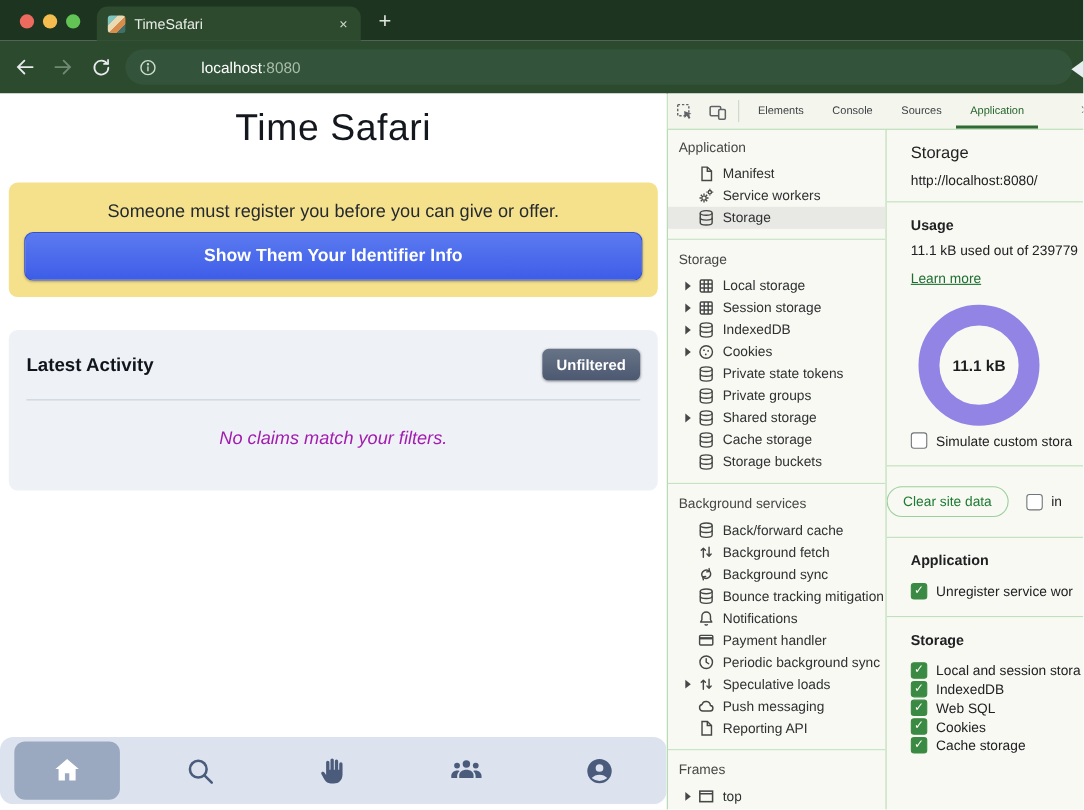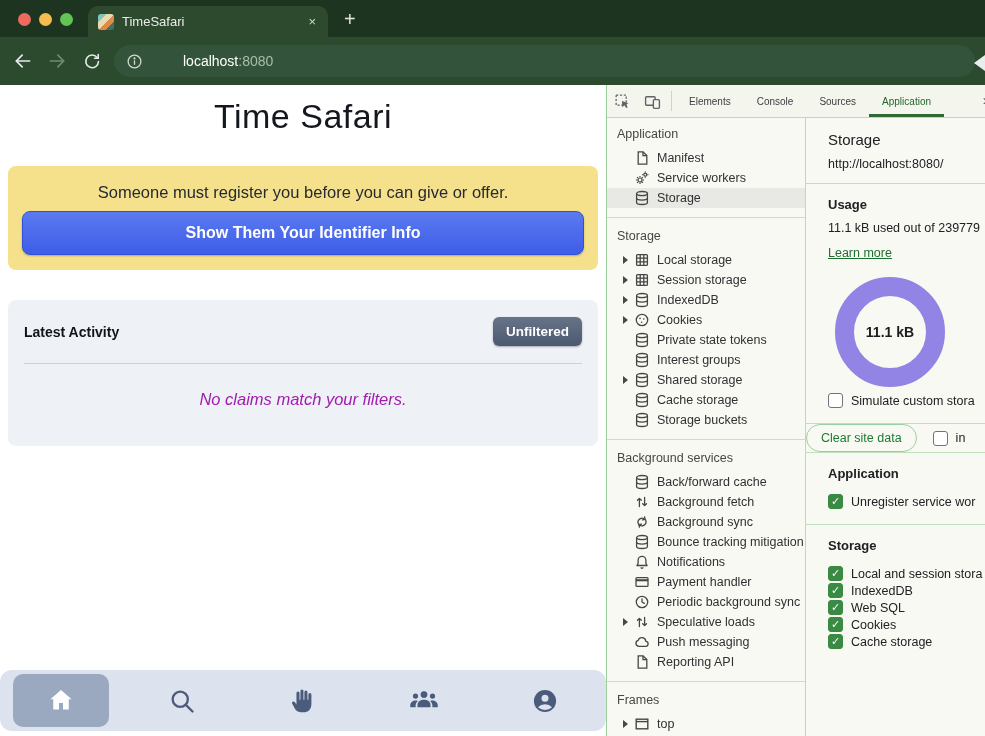--- a/index.html
+++ b/index.html
@@ -34,21 +34,21 @@
   .page-title { text-align:center; font-size:34px; color:#14181e; margin-top:12px; font-weight:400; letter-spacing:0.5px; }
 
   .alert { margin:30px 8px 0 8px; background:#f5e18c; border-radius:8px; padding:17px 14px 15px 14px; }
   .alert-msg { text-align:center; font-size:16.5px; color:#252a31; }
   .alert-btn { display:block; width:100%; margin-top:9px; height:44px; border:1px solid #3050d8; border-radius:8px;
     background:linear-gradient(180deg,#5b7af0,#3e5de8); color:#fff; font-weight:bold; font-size:16px;
     font-family:"Liberation Sans",sans-serif; box-shadow:0 1px 2px rgba(0,0,0,.25); }
 
   .card { margin:30px 8px 0 8px; background:#eef1f6; border-radius:8px; padding:17px 16px; }
   .card-head { display:flex; align-items:center; justify-content:space-between; }
-  .card-title { font-size:14px; font-weight:bold; color:#10141b; }
+  .card-title { font-size:17px; font-weight:bold; color:#10141b; }
   .pill { background:linear-gradient(180deg,#677487,#4b5870); color:#fff; font-size:13.5px; font-weight:bold;
           border:none; border-radius:6px; padding:7px 13px; font-family:"Liberation Sans",sans-serif; box-shadow:0 1px 2px rgba(0,0,0,.3); }
   .card-div { border:none; border-top:1px solid #c9d1dc; margin-top:17px; }
   .empty-msg { text-align:center; font-style:italic; color:#a21caf; font-size:16.5px; margin:26px 0 20px 0; }
 
   .bottom-nav { position:absolute; left:0; bottom:5px; width:606px; height:61px; background:#dce3ee;
                 border-radius:12px; display:flex; align-items:center; }
   .nav-slot { flex:1; display:flex; align-items:center; justify-content:center; height:100%; }
   .nav-chip { width:96px; height:53px; background:#9aa8c0; border-radius:10px; display:flex; align-items:center; justify-content:center; }
   .nav-ic { color:#4a5b7c; }
@@ -84,21 +84,21 @@
   .learn { display:inline-block; margin-top:11px; color:#1d6f31; text-decoration:underline; }
   .donut { width:110px; height:110px; border-radius:50%; border:19px solid #9184e4; margin:17px 0 6px 7px;
            display:flex; align-items:center; justify-content:center; }
   .donut-val { font-weight:bold; font-size:14px; color:#1b1d1f; }
   .cbrow { display:flex; align-items:center; gap:8px; margin-top:2px; }
   .cbrow.first { margin-top:13px; }
   .cb { width:15px; height:15px; border-radius:3px; border:1.5px solid #70757a; background:#fff; flex:none;
         display:flex; align-items:center; justify-content:center; }
   .cb.on { border-color:#3a8a43; background:#3a8a43; }
   .cb.on::after { content:"✓"; color:#fff; font-size:11px; line-height:1; }
-  .clear-row { display:flex; align-items:center; gap:16px; padding:0 0; }
+  .clear-row { display:flex; align-items:center; gap:16px; padding:18px 0; }
   .clear-btn { border:1px solid #9ccf9f; background:transparent; color:#1d7a33; font-size:12.5px;
                border-radius:14px; padding:6px 14px; font-family:"Liberation Sans",sans-serif; }
   .clear-row .cbrow { margin-top:0; }
   svg { display:block; }
 </style>
 </head>
 <body>
 
 <div class="browser">
 
@@ -345,21 +345,21 @@
               <svg class="ti" viewBox="0 0 16 16">
                   <use href="#i-db"></use>
                 </svg>
               <span class="tl">Private state tokens</span>
             </div>
             <div class="trow">
               <span class="arr"></span>
               <svg class="ti" viewBox="0 0 16 16">
                   <use href="#i-db"></use>
                 </svg>
-              <span class="tl">Interest groups</span>
+              <span class="tl">Private groups</span>
             </div>
             <div class="trow">
               <span class="arr on"></span>
               <svg class="ti" viewBox="0 0 16 16">
                   <use href="#i-db"></use>
                 </svg>
               <span class="tl">Shared storage</span>
             </div>
             <div class="trow">
               <span class="arr"></span>

